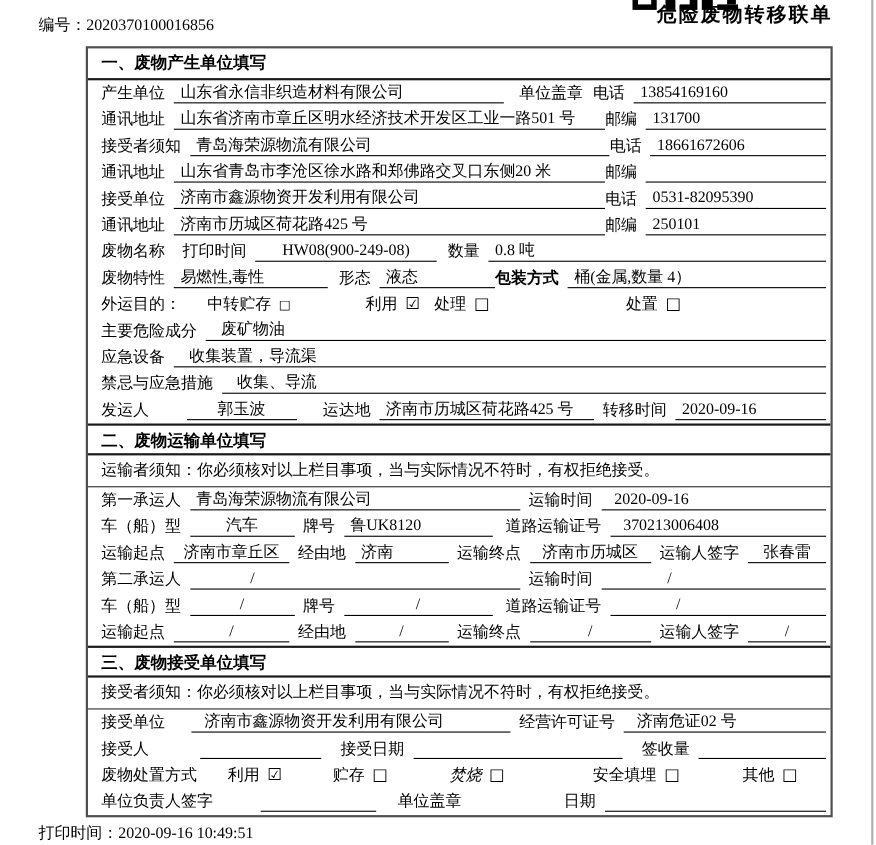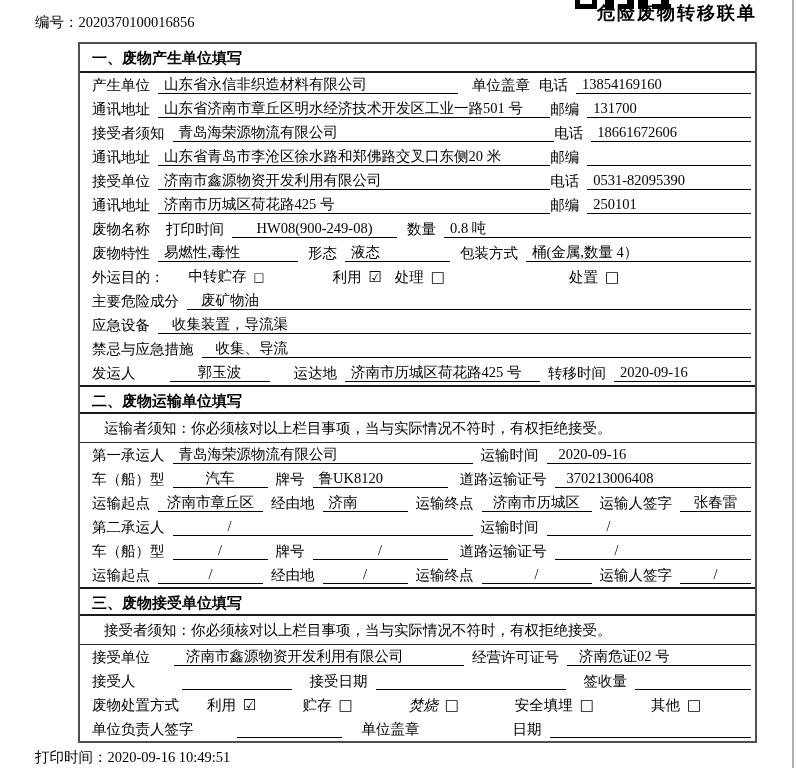--- a/index.html
+++ b/index.html
@@ -15,21 +15,21 @@
 
   .qr-fragment { position:absolute; left:575px; top:0; width:96px; height:9px; }
   .qr-fragment div { position:absolute; background:#000; }
   .qr-w { background:#fff !important; }
 
   .form-box { position:absolute; left:78px; top:42px; width:679px; border:2px solid #4f4f4f; background:#fff; }
 
   .sec-head { height:29px; line-height:28px; padding-left:12px; font-weight:bold; font-size:15px;
               font-family:"Liberation Sans","DejaVu Sans",sans-serif; border-bottom:2px solid #1a1a1a; }
   .sec-top { border-top:2px solid #1a1a1a; }
-  .notice-row { height:29px; line-height:28px; padding-left:24px; border-bottom:1px solid #2a2a2a; white-space:nowrap; }
+  .notice-row { height:29px; line-height:28px; padding-left:12px; border-bottom:1px solid #2a2a2a; white-space:nowrap; }
 
   .row { display:flex; align-items:flex-end; height:24px; padding:0 4px 3px 12px; }
   .row span { line-height:17px; white-space:nowrap; }
   .lbl { margin-right:8px; }
   .u { border-bottom:1px solid #000; padding:0 6px; }
   .uc { text-align:center; }
   .uflex { flex:1 1 auto; border-bottom:1px solid #000; padding:0 6px; }
   .grow { flex:1 1 auto; }
   .opt { white-space:nowrap; }
   .box { font-family:"DejaVu Sans",sans-serif; font-size:15px; margin-left:7px; }
@@ -118,21 +118,21 @@
     <span class="u uc" style="width:165px;">HW08(900-249-08)</span>
     <span class="lbl" style="margin-left:10px;">数量</span>
     <span class="uflex">0.8 吨</span>
   </div>
 
   <div class="row">
     <span class="lbl">废物特性</span>
     <span class="u" style="width:140px;">易燃性,毒性</span>
     <span class="lbl" style="margin-left:10px;">形态</span>
     <span class="u" style="width:105px;">液态</span>
-    <span class="lbl" style="margin-left:10px;">包装方式</span>
+    <span class="lbl" style="font-weight:bold;">包装方式</span>
     <span class="uflex">桶(金属,数量 4）</span>
   </div>
 
   <div class="row">
     <span class="lbl">外运目的：</span>
     <span class="opt" style="margin-left:16px;"><span>中转贮存</span><span class="box box-sm">□</span></span>
     <span class="opt" style="margin-left:68px;"><span>利用</span><span class="box">☑</span></span>
     <span class="opt" style="margin-left:13px;"><span>处理</span><span class="box">□</span></span>
     <span class="opt" style="margin-left:124px;"><span>处置</span><span class="box">□</span></span>
   </div>
@@ -235,21 +235,21 @@
     <span class="u" style="width:190px;"></span>
     <span class="lbl" style="margin-left:18px;">签收量</span>
     <span class="uflex"></span>
   </div>
 
   <div class="row">
     <span class="lbl">废物处置方式</span>
     <span class="opt" style="margin-left:20px;"><span>利用</span><span class="box">☑</span></span>
     <span class="opt" style="margin-left:46px;"><span>贮存</span><span class="box">□</span></span>
     <span class="opt" style="margin-left:56px;font-style:italic;"><span>焚烧</span><span class="box">□</span></span>
-    <span class="opt" style="margin-left:56px;"><span>安全填埋</span><span class="box">□</span></span>
+    <span class="opt" style="margin-left:80px;"><span>安全填埋</span><span class="box">□</span></span>
     <span class="opt" style="margin-left:57px;"><span>其他</span><span class="box">□</span></span>
   </div>
 
   <div class="row">
     <span class="lbl">单位负责人签字</span>
     <span class="u" style="width:105px;margin-left:35px;"></span>
     <span class="lbl" style="margin-left:20px;">单位盖章</span>
     <span class="lbl" style="margin-left:85px;">日期</span>
     <span class="uflex"></span>
   </div>

